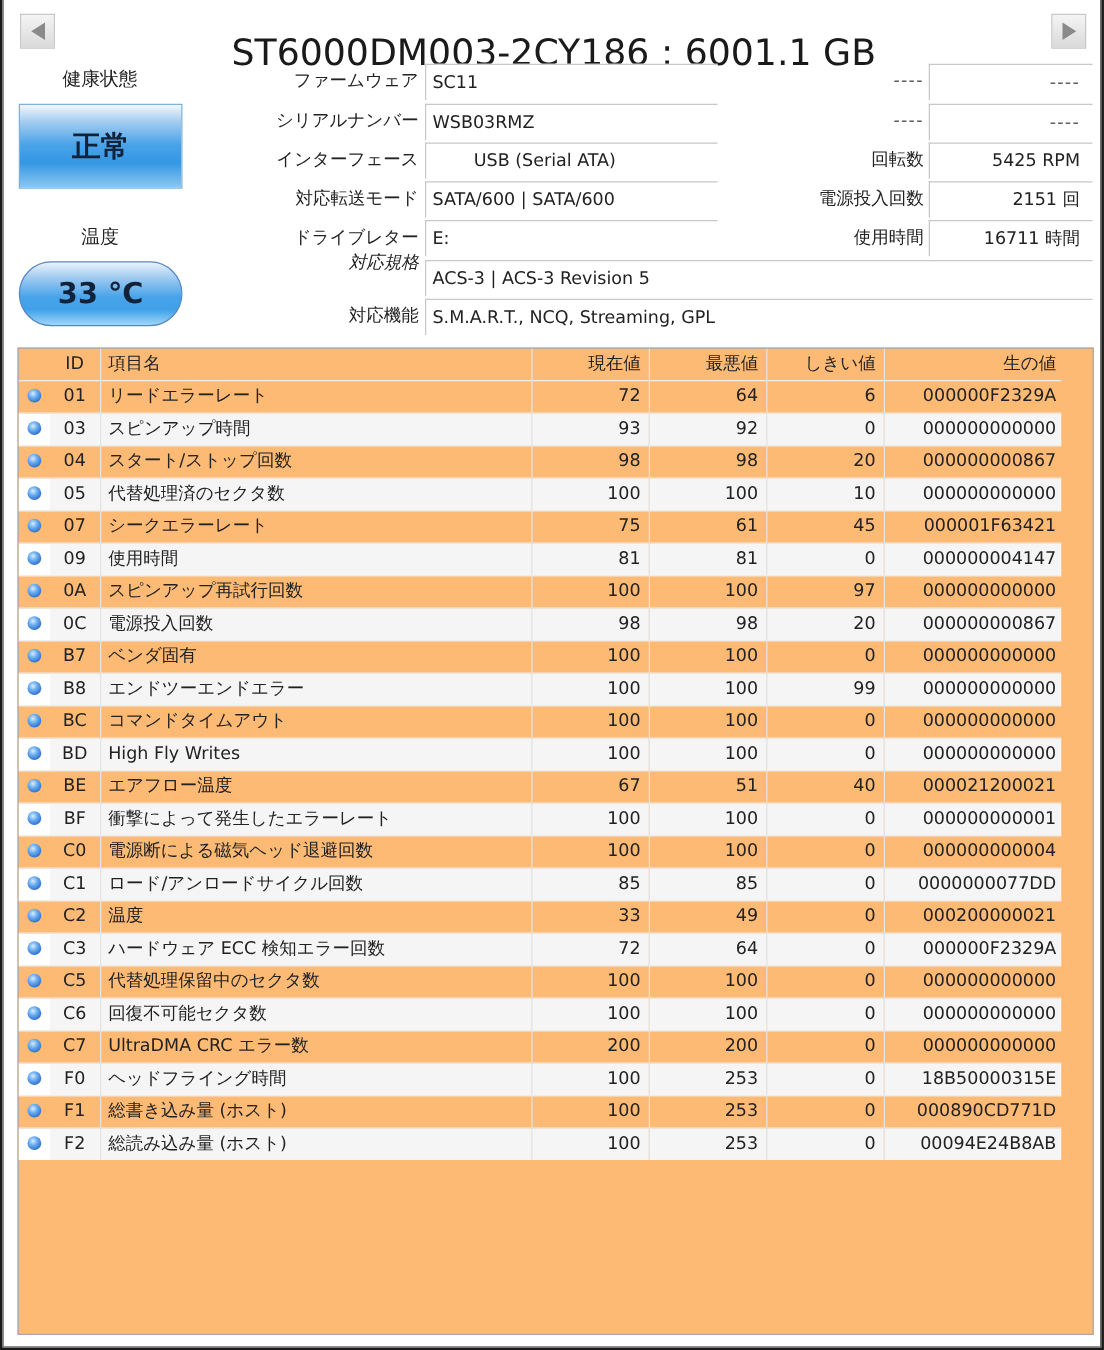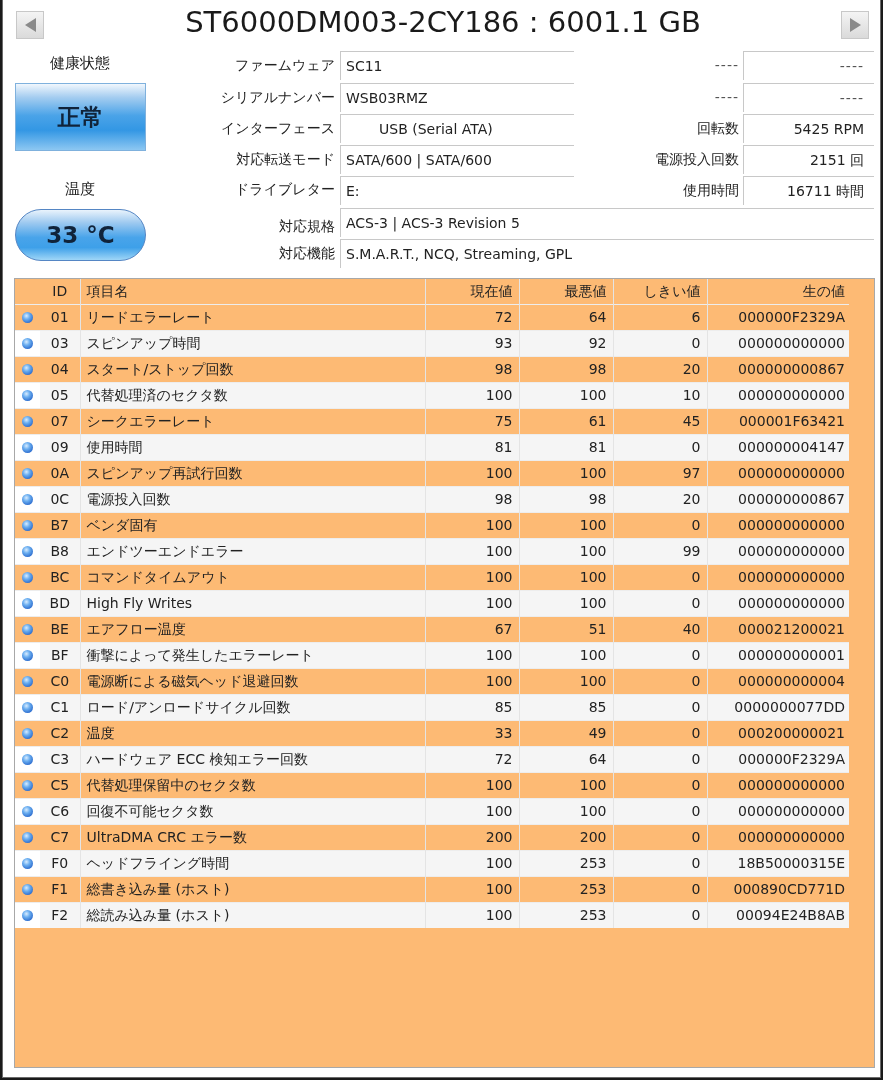--- a/index.html
+++ b/index.html
@@ -19,21 +19,21 @@
     border: 1px solid #c8c8c8;
     display: flex; align-items: center; justify-content: center;
     cursor: pointer;
   }
   .nav-btn.prev { left: 13px; }
   .nav-btn.next { left: 838px; }
   .tri-left  { width: 0; height: 0; border-top: 7px solid transparent; border-bottom: 7px solid transparent; border-right: 11px solid #8a8a8a; }
   .tri-right { width: 0; height: 0; border-top: 7px solid transparent; border-bottom: 7px solid transparent; border-left: 11px solid #8a8a8a; }
 
   .title {
-    position: absolute; left: 60px; top: 2px; width: 760px; text-align: center;
+    position: absolute; left: 60px; top: 22px; width: 760px; text-align: center;
     font-size: 29px; color: #1a1a1a; letter-spacing: 0px; line-height: 40px;
   }
 
   
   .side-label { position: absolute; width: 130px; left: 12px; text-align: center; font-size: 15px; color: #222; }
   .health-box {
     position: absolute; left: 12px; top: 83px; width: 131px; height: 68px;
     border: 1px solid #7fb1dd;
     background: linear-gradient(#f1f7fd 0%, #a5cdf0 20%, #4aa3e8 48%, #3397e4 70%, #8cc7f2 100%);
     display: flex; align-items: center; justify-content: center;
@@ -123,24 +123,24 @@
 
   <div class="info-label" style="top:83px;">シリアルナンバー</div>
   <div class="info-value short" style="top:83px;">WSB03RMZ</div>
 
   <div class="info-label" style="top:114px;">インターフェース</div>
   <div class="info-value short" style="top:114px;padding-left:38px;">USB (Serial ATA)</div>
 
   <div class="info-label" style="top:145px;">対応転送モード</div>
   <div class="info-value short" style="top:145px;">SATA/600 | SATA/600</div>
 
-  <div class="info-label" style="top:176px;font-family:Liberation Mono, monospace;">ドライブレター</div>
+  <div class="info-label" style="top:176px;">ドライブレター</div>
   <div class="info-value short" style="top:176px;">E:</div>
 
-  <div class="info-label" style="top:212px;">対応規格</div>
+  <div class="info-label" style="top:196px;font-style:italic;">対応規格</div>
   <div class="info-value wide" style="top:208px;">ACS-3 | ACS-3 Revision 5</div>
 
   <div class="info-label" style="top:239px;">対応機能</div>
   <div class="info-value wide" style="top:239px;">S.M.A.R.T., NCQ, Streaming, GPL</div>
 
   <div class="r-label dash" style="top:51px;">----</div>
   <div class="r-value dash" style="top:51px;">----</div>
 
   <div class="r-label dash" style="top:83px;">----</div>
   <div class="r-value dash" style="top:83px;">----</div>

